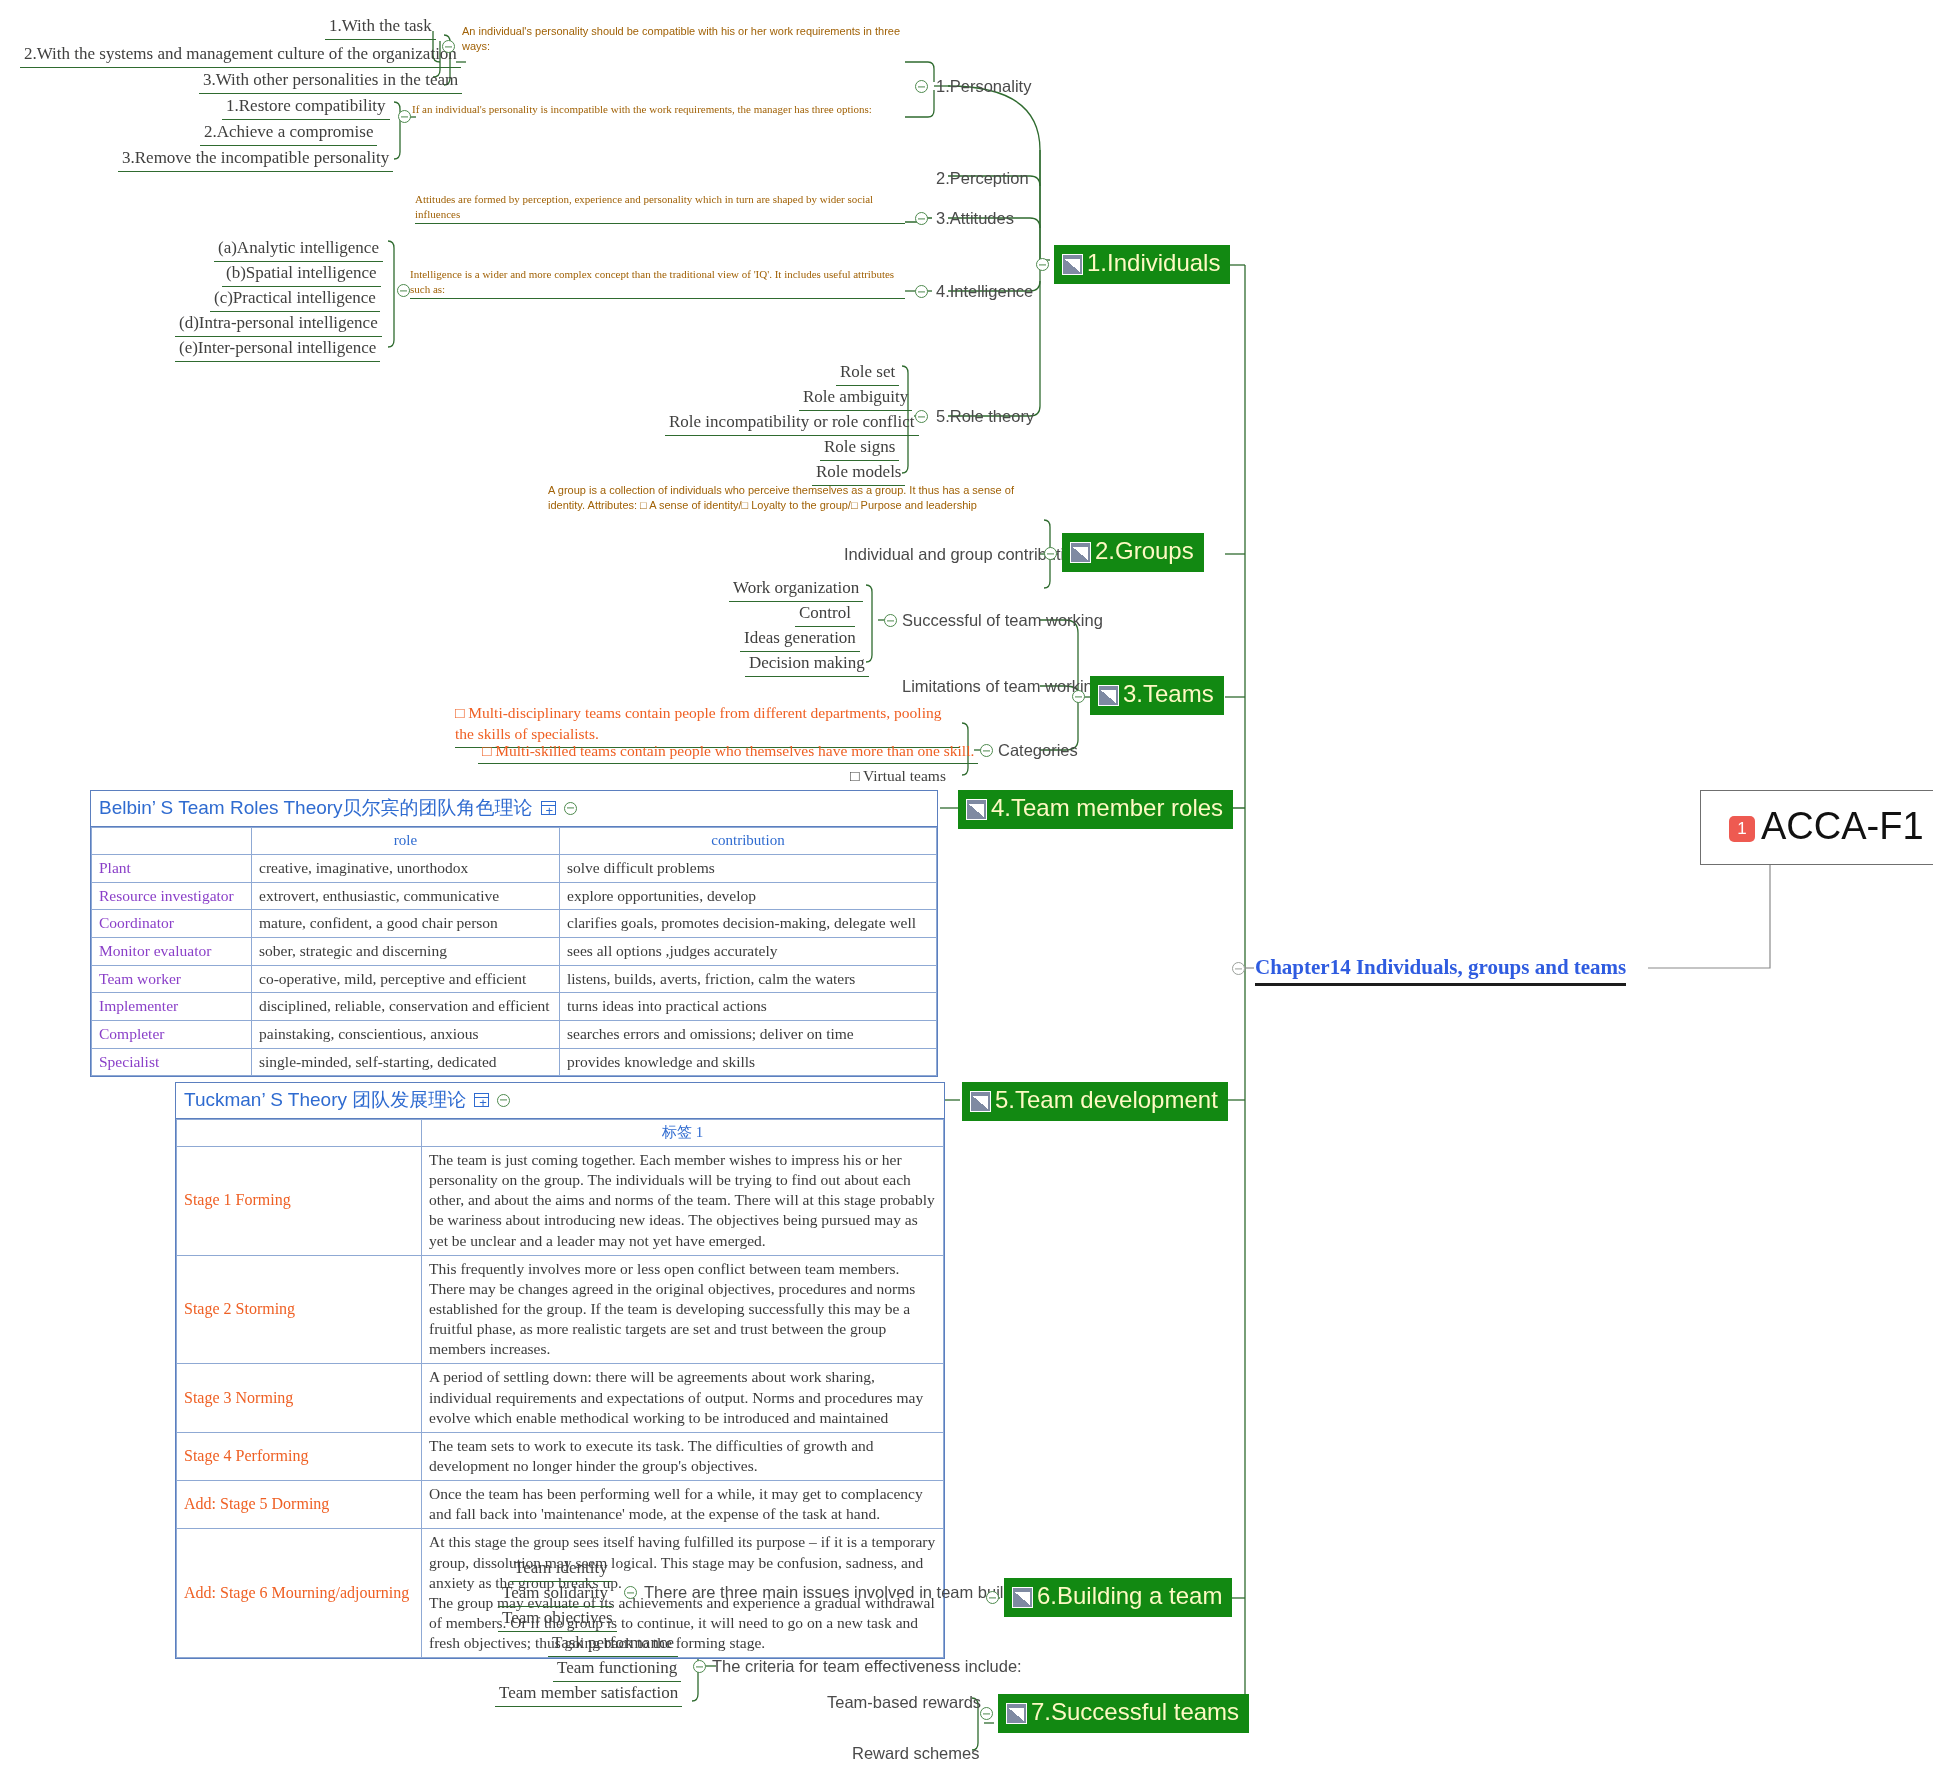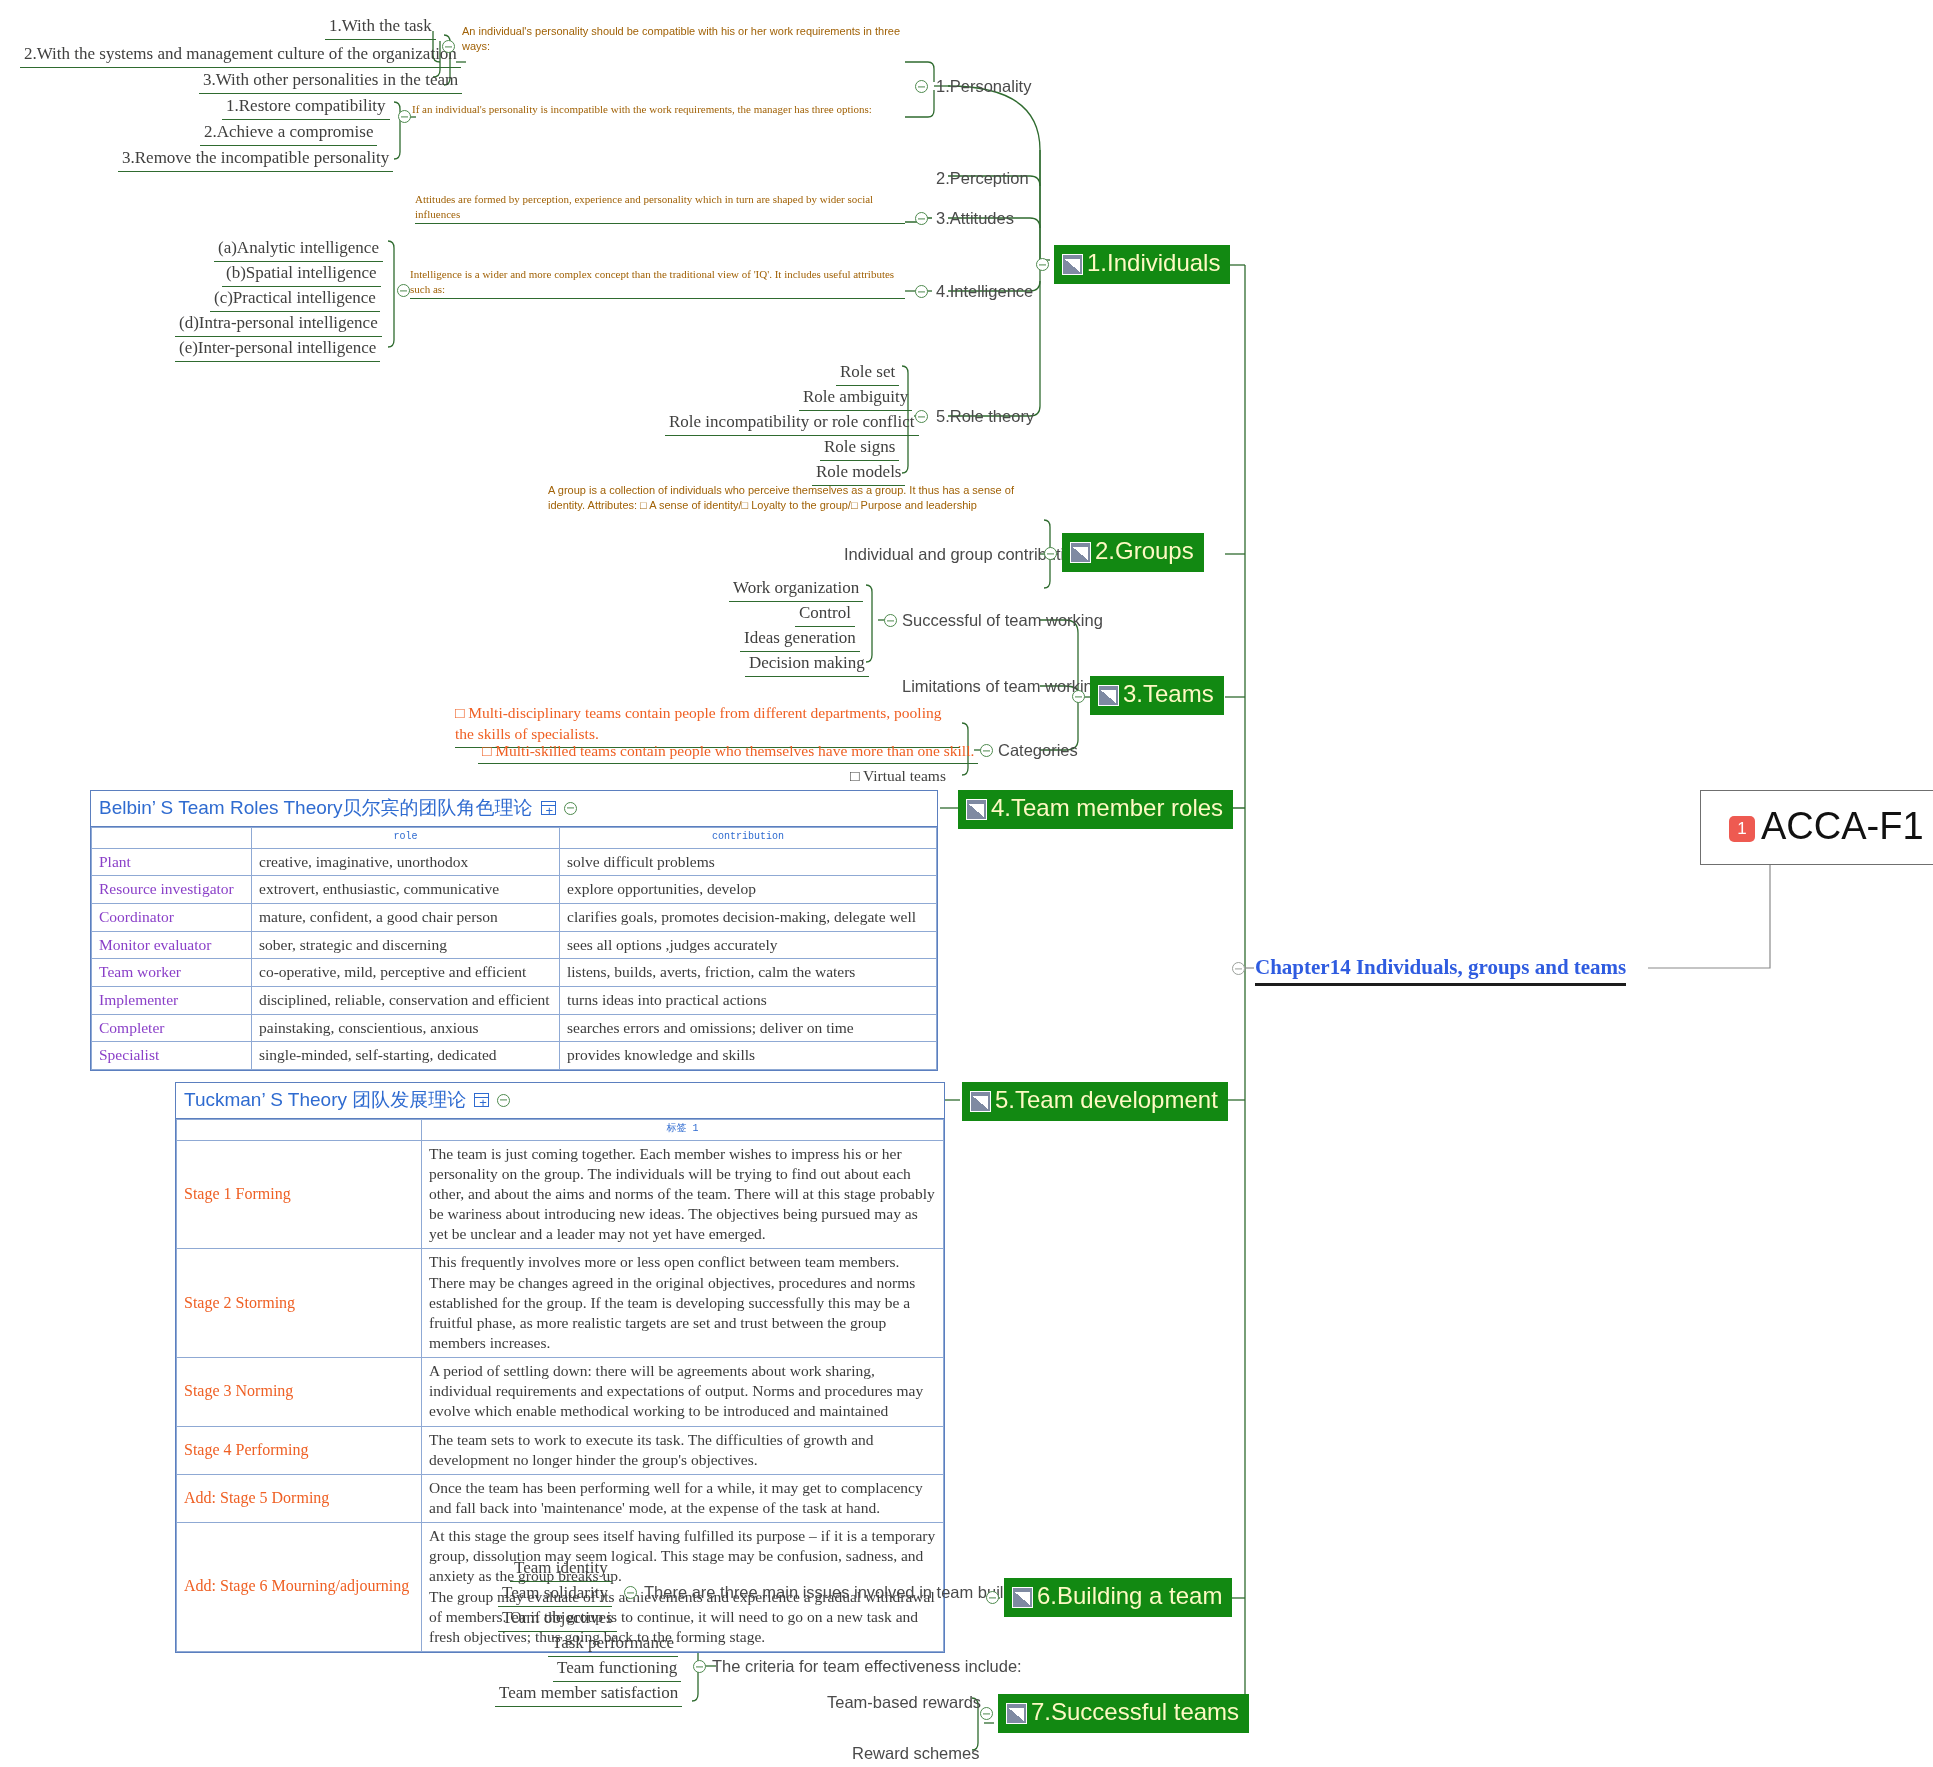--- a/index.html
+++ b/index.html
@@ -174,22 +174,22 @@
     vertical-align: middle;
     font-size: 15.5px;
     line-height: 1.27;
     color: #3c3c3c;
     text-align: left;
   }
   table.grid th {
     text-align: center;
     color: #2f6bd0;
     font-weight: normal;
-    font-family: Liberation Mono, monospace;
-    font-size: 10px;
+    font-family: Liberation Serif, serif;
+    font-size: 15px;
   }
   table.grid td.rolename { color: #8a3fc8; }
   table.grid td.stagename { color: #ef6024; font-size: 16px; }
   table.grid td.bodytext { line-height: 1.3; }
 
   .vline { position:absolute; background:#2f6b2f; }
 </style>
 </head>
 <body>
 

